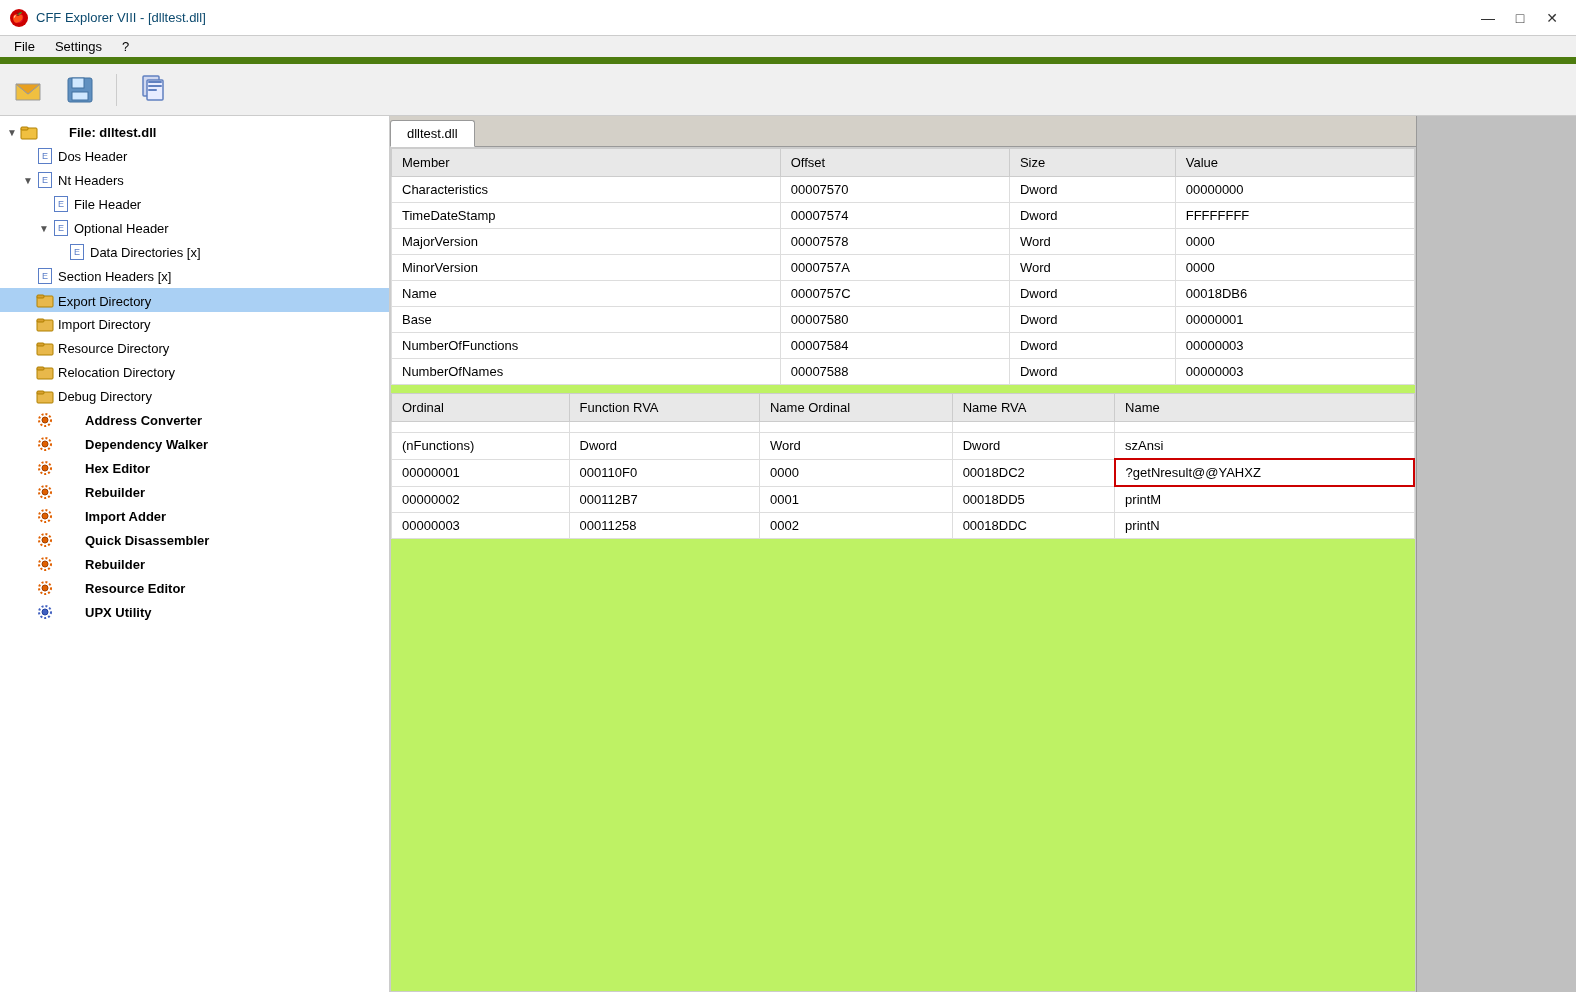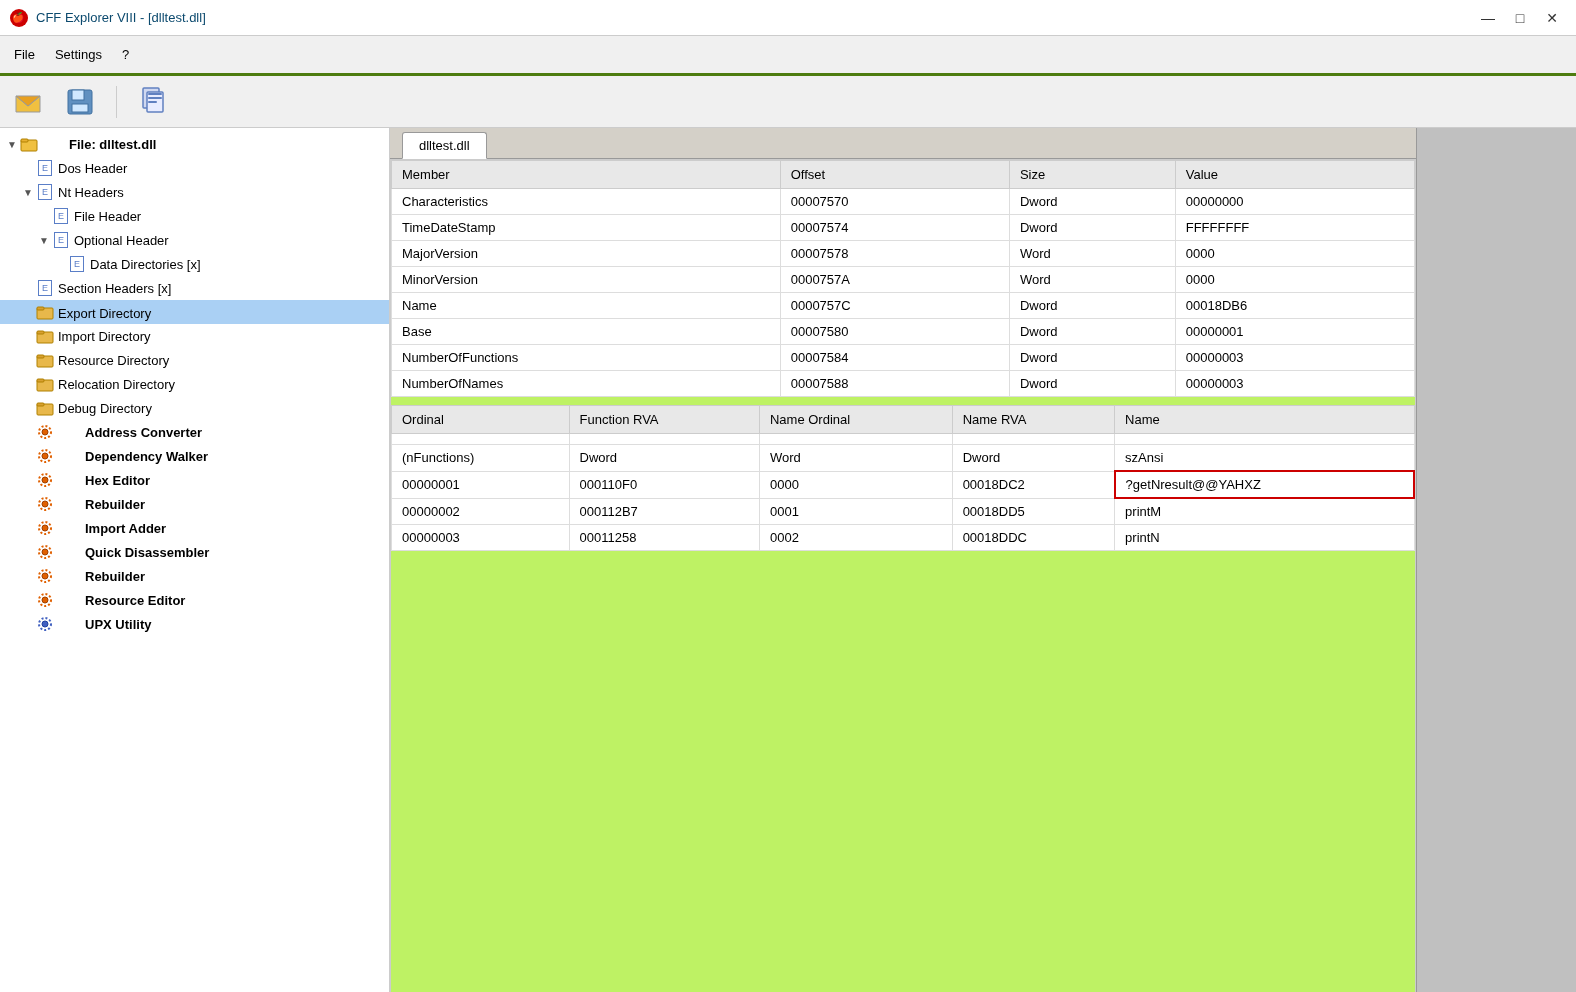--- a/index.html
+++ b/index.html
@@ -20,22 +20,22 @@
     .title-bar-text { font-size: 13px; font-weight: normal; color: #0c4a6e; }
     .title-bar-controls { display: flex; gap: 4px; }
     .title-bar-btn { width: 28px; height: 22px; border: none; background: transparent; cursor: pointer; font-size: 14px; display: flex; align-items: center; justify-content: center; color: #333; }
 
     
     .menu-bar {
       background: #f0f0f0;
       display: flex;
       align-items: center;
       padding: 2px 4px;
-      border-bottom: 3px solid #4d7c0f;
-      height: 40px;
+      border-bottom: 7px solid #4d7c0f;
+      height: 28px;
     }
     .menu-item {
       padding: 3px 10px;
       cursor: pointer;
       font-size: 13px;
       color: #000;
     }
 
     
     .toolbar {
@@ -97,21 +97,21 @@
       flex-direction: column;
       background: #f0f0f0;
       overflow: hidden;
     }
 
     
     .tab-bar {
       display: flex;
       align-items: flex-end;
       background: #d4d0c8;
-      padding: 4px 4px 0 12px;
+      padding: 4px 4px 0 0;
       border-bottom: 1px solid #999;
     }
     .tab {
       padding: 5px 16px;
       background: #e8e4dc;
       border: 1px solid #999;
       border-bottom: none;
       cursor: pointer;
       font-size: 13px;
       margin-right: 2px;

